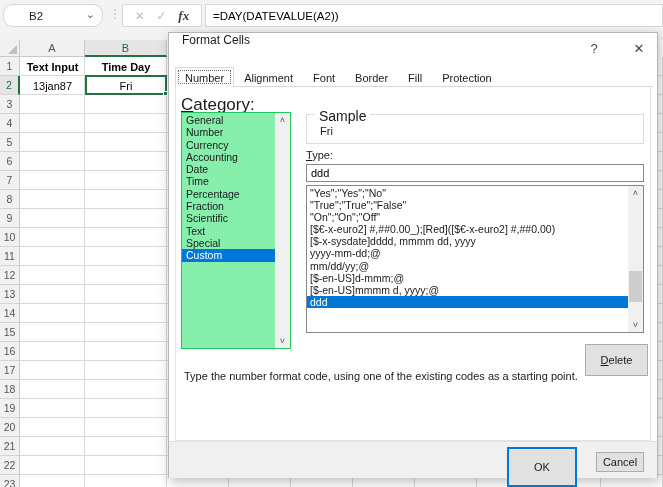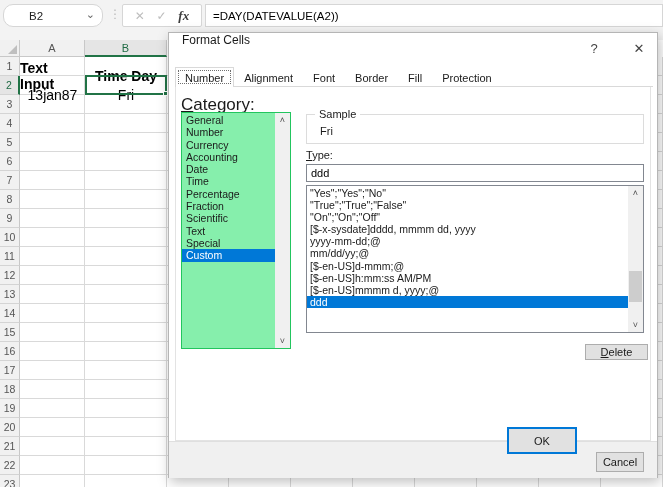--- a/index.html
+++ b/index.html
@@ -41,22 +41,22 @@
   .row-h.sel { background:#e5e5e5; color:#1f6b44; border-right:2px solid #217346; }
 
   .colA-bg, .colB-bg { position:absolute; top:57px; height:430px; background:#fff;
         border-right:1px solid #d9d9d9;
         background-image:repeating-linear-gradient(to bottom, transparent 0 18px, #d9d9d9 18px 19px); }
   .colA-bg { left:20px; width:65px; }
   .colB-bg { left:85px; width:82px; }
   .sheet-right-bg { position:absolute; left:167px; top:57px; width:496px; height:430px; background:#fff;
         background-image:repeating-linear-gradient(to bottom, transparent 0 18px, #d9d9d9 18px 19px),
                          repeating-linear-gradient(to right, transparent 0 61px, #d9d9d9 61px 62px); }
-  .cell { position:absolute; height:19px; font-size:14px; color:#000; display:flex;
-          align-items:center; justify-content:center;margin-top:9px; }
+  .cell { position:absolute; height:19px; font-size:11px; color:#000; display:flex;
+          align-items:center; justify-content:center; }
   .cell.bold { font-weight:bold; }
   .sel-border { position:absolute; left:85px; top:75px; width:82px; height:20px;
                 border:2px solid #217346; background:transparent; }
   .fill-handle { position:absolute; left:163px; top:91px; width:5px; height:5px;
                  background:#217346; border:1px solid #fff; }
 
   
   .dialog { position:absolute; left:168px; top:32px; width:490px; height:446px; background:#fff;
             border:1px solid #b5b5b5; box-shadow:2px 4px 12px rgba(0,0,0,0.25); }
   .dlg-title { position:absolute; left:13px; top:0; font-size:12px; color:#1a1a1a; }
@@ -84,39 +84,39 @@
   .li.sel { background:#0078d7; color:#fff; }
   .vscroll { position:absolute; right:0; top:0; bottom:0; width:15px; background:#f0f0f0; }
   .vscroll .up, .vscroll .dn { position:absolute; left:0; width:15px; height:14px; color:#505050;
         font-size:9px; display:flex; align-items:center; justify-content:center; }
   .vscroll .up { top:0; } .vscroll .dn { bottom:0; }
   .vscroll .thumb { position:absolute; left:1px; width:13px; background:#cdcdcd; }
 
   .sample-group { position:absolute; left:137px; top:81px; width:338px; height:30px;
                   border:1px solid #dcdcdc; }
   .sample-label { position:absolute; left:146px; top:75px; background:#fff; padding:0 4px;
-                  font-size:11px; color:#1a1a1a; }
+                  font-size:14px; color:#1a1a1a; }
   .sample-value { position:absolute; left:151px; top:92px; font-size:11px; color:#1a1a1a; }
   .type-label { position:absolute; left:137px; top:116px; font-size:11px; color:#1a1a1a; }
   .type-input { position:absolute; left:137px; top:131px; width:338px; height:18px;
                 border:1px solid #828790; font-size:11px; color:#000; background:#fff;
                 display:flex; align-items:center; padding-left:4px; }
   .fmt-list { position:absolute; left:137px; top:152px; width:338px; height:148px;
               border:1px solid #828790; background:#fff; overflow:hidden; }
   .fmt-list .inner { position:absolute; left:0; top:1px; right:15px; }
   .fmt-list .li { height:12.1px; line-height:12.2px; padding:0 3px; }
 
   .btn { background:#e1e1e1; border:1px solid #adadad; font-size:11px; color:#1a1a1a;
          display:flex; align-items:center; justify-content:center; }
-  .delete-btn { position:absolute; left:416px; top:311px; width:63px; height:16px; }
+  .delete-btn { position:absolute; left:416px; top:311px; width:63px; height:32px; }
   .dlg-note { position:absolute; left:15px; top:337px; width:462px; font-size:11px; color:#1a1a1a; }
 
   .dlg-footer { position:absolute; left:0; top:408px; width:488px; height:37px;
                 background:#f0f0f0; border-top:1px solid #dfdfdf; }
-  .ok-btn { position:absolute; left:338px; top:394px; width:70px; height:27px;
+  .ok-btn { position:absolute; left:338px; top:414px; width:70px; height:40px;
             border:2px solid #0078d7; }
   .cancel-btn { position:absolute; left:427px; top:419px; width:48px; height:20px; }
 </style>
 </head>
 <body>
 
 <div class="screen">
 
   <div class="top-strip">
     <div class="name-box">
@@ -220,38 +220,39 @@
     <div class="type-label accel">Type:</div>
     <div class="type-input">
       <span>ddd</span>
     </div>
 
     <div class="fmt-list">
       <div class="inner" id="codeItems">
           <div class="li">"Yes";"Yes";"No"</div>
           <div class="li">"True";"True";"False"</div>
           <div class="li">"On";"On";"Off"</div>
+          <div class="li">[$€-x-euro2] #,##0.00_);[Red]([$€-x-euro2] #,##0.00)</div>
           <div class="li">[$-x-sysdate]dddd, mmmm dd, yyyy</div>
           <div class="li">yyyy-mm-dd;@</div>
           <div class="li">mm/dd/yy;@</div>
           <div class="li">[$-en-US]d-mmm;@</div>
-          <div class="li">[$-en-US]h:mm:ss AM/PM</div>
           <div class="li">[$-en-US]mmmm d, yyyy;@</div>
           <div class="li sel">ddd</div>
         </div>
       <div class="vscroll">
         <div class="up">˄</div>
         <div class="thumb" style="top:85px; height:31px;"></div>
         <div class="dn">˅</div>
       </div>
     </div>
 
     <div class="btn delete-btn">
       <span class="accel">Delete</span>
     </div>
 
+    <div class="dlg-note">Type the number format code, using one of the existing codes as a starting point.</div>
 
     <div class="dlg-footer"></div>
     <div class="btn ok-btn">OK</div>
     <div class="btn cancel-btn">Cancel</div>
   </div>
 
 </div>
 
 </body></html>

